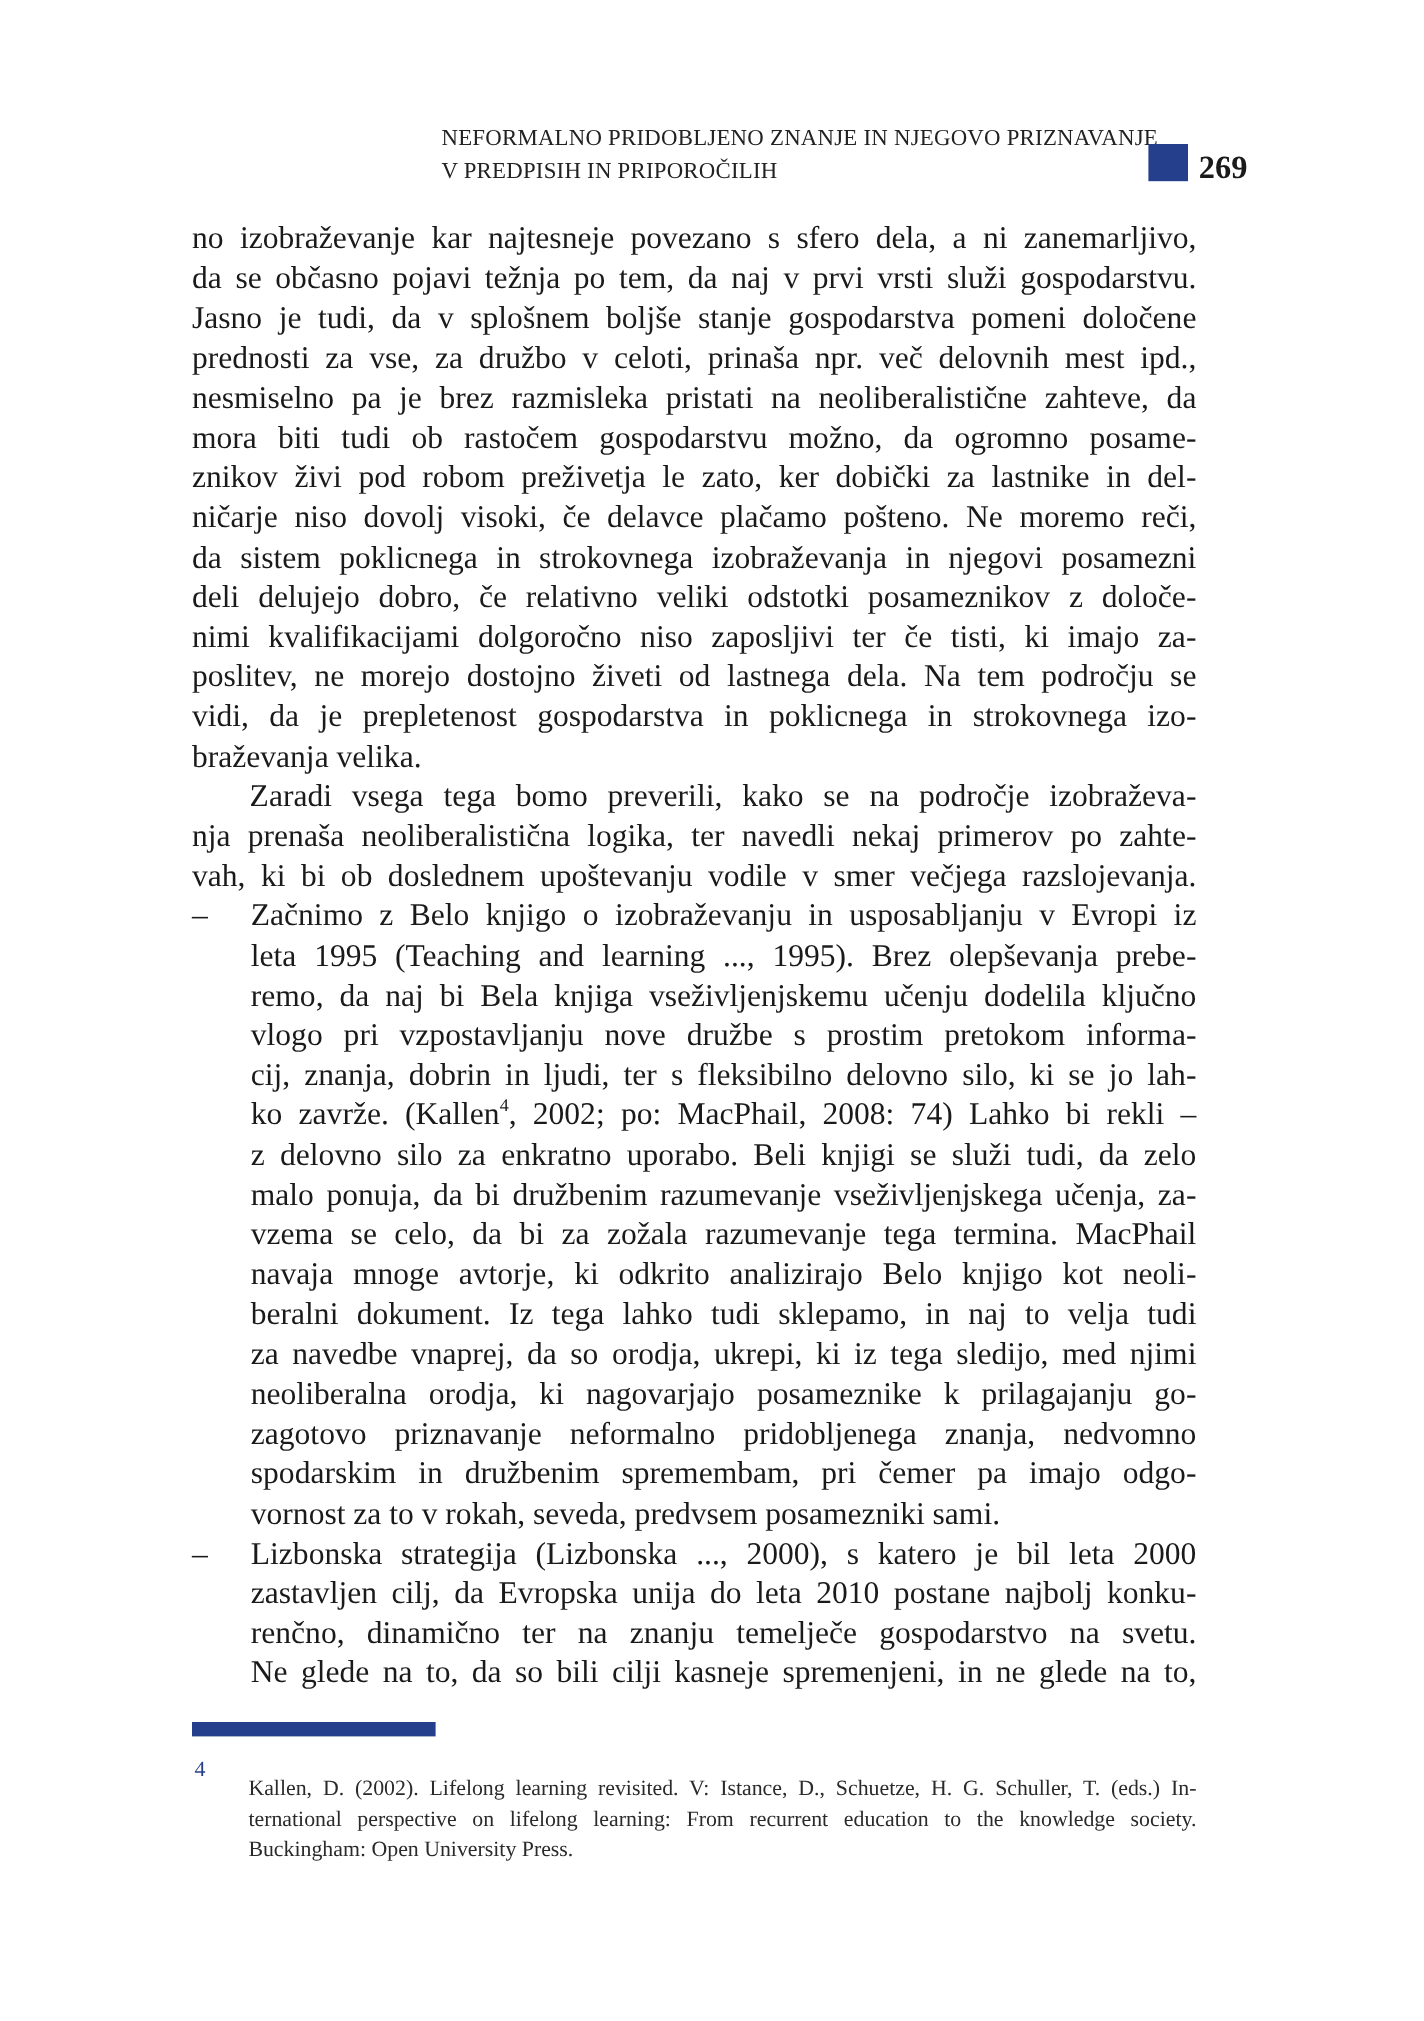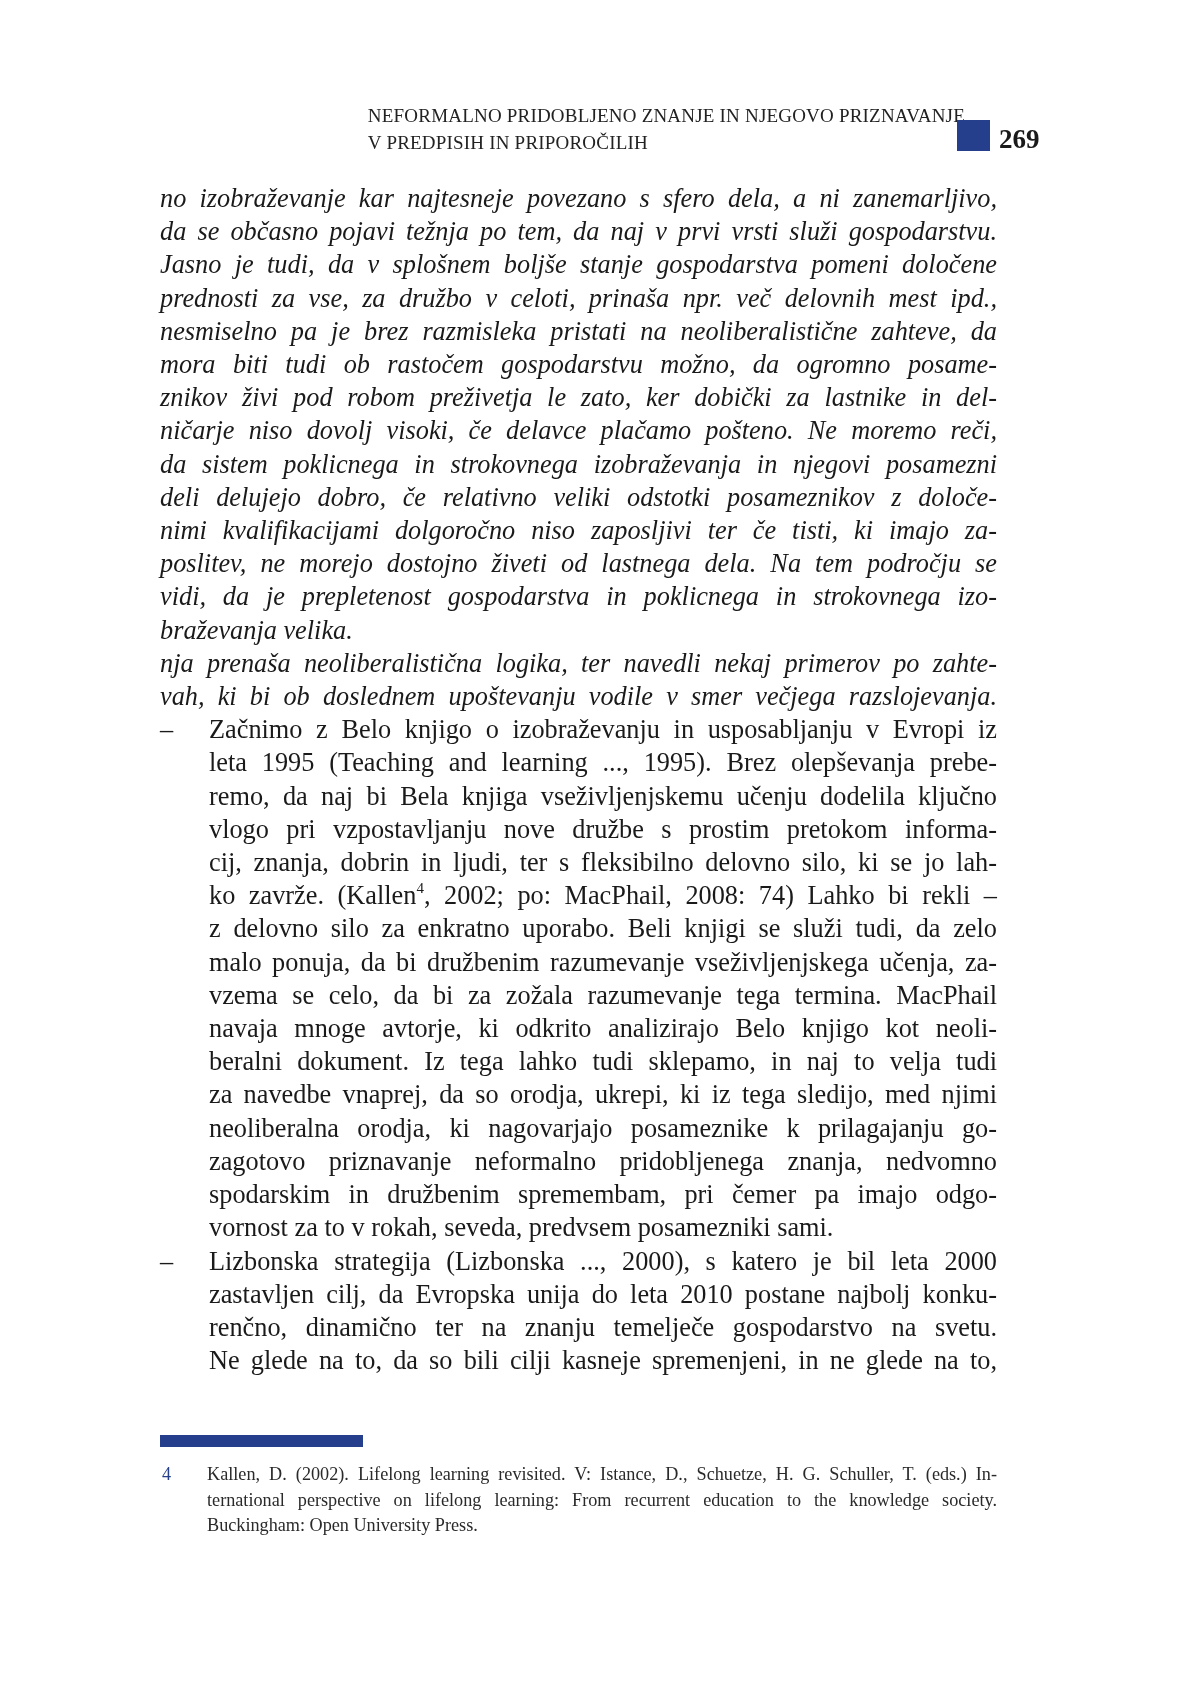--- a/index.html
+++ b/index.html
@@ -18,36 +18,36 @@
       background: #263f8d;
     }
     .page-number {
       position: absolute; left: 999px; top: 124px;
       font-size: 27px; font-weight: bold; color: #1a1a1a; line-height: 30px;
     }
     .body-text {
       position: absolute; left: 160px; top: 182px; width: 837px;
       font-size: 26.3px; line-height: 33.2px; text-align: justify;
     }
-    .body-text p { margin: 0; font-style: italic; }
+    .body-text p { margin: 0; }
     .list-item { position: relative; padding-left: 49px; margin: 0; }
     .dash { position: absolute; left: 0; top: 0; }
     .line { display: block; text-align: justify; text-align-last: justify; white-space: nowrap; }
     .line.last { text-align-last: left; }
     sup { font-size: 15px; vertical-align: 11px; line-height: 0; }
     .foot-rule {
       position: absolute; left: 160px; top: 1435px; width: 203px; height: 12px;
       background: #263f8d;
     }
     .footnote {
       position: absolute; left: 160px; top: 1462px; width: 837px;
       font-size: 18.2px; line-height: 25.5px; color: #2a2a2a;
     }
     .fn-num { position: absolute; left: 2px; top: 0; color: #263f8d; }
-    .fn-text { padding-left: 47px; text-align: justify; }
+    .fn-text { padding-left: 47px; text-align: justify; margin-top: 16px; }
   </style>
 </head>
 <body>
 
 <div class="running-head">
   <div>NEFORMALNO PRIDOBLJENO ZNANJE IN NJEGOVO PRIZNAVANJE</div>
   <div>V PREDPISIH IN PRIPOROČILIH</div>
 </div>
 <div class="head-square"></div>
 <div class="page-number">269</div>
@@ -63,20 +63,21 @@
     <span class="line">znikov živi pod robom preživetja le zato, ker dobički za lastnike in del-</span>
     <span class="line">ničarje niso dovolj visoki, če delavce plačamo pošteno. Ne moremo reči,</span>
     <span class="line">da sistem poklicnega in strokovnega izobraževanja in njegovi posamezni</span>
     <span class="line">deli delujejo dobro, če relativno veliki odstotki posameznikov z določe-</span>
     <span class="line">nimi kvalifikacijami dolgoročno niso zaposljivi ter če tisti, ki imajo za-</span>
     <span class="line">poslitev, ne morejo dostojno živeti od lastnega dela. Na tem področju se</span>
     <span class="line">vidi, da je prepletenost gospodarstva in poklicnega in strokovnega izo-</span>
     <span class="line last">braževanja velika.</span>
   </p>
   <p>
+    <span class="line" style="padding-left:48px;">Zaradi vsega tega bomo preverili, kako se na področje izobraževa-</span>
     <span class="line">nja prenaša neoliberalistična logika, ter navedli nekaj primerov po zahte-</span>
     <span class="line">vah, ki bi ob doslednem upoštevanju vodile v smer večjega razslojevanja.</span>
   </p>
   <div class="list-item">
     <span class="dash">–</span>
     <span class="line">Začnimo z Belo knjigo o izobraževanju in usposabljanju v Evropi iz</span>
     <span class="line">leta 1995 (Teaching and learning ..., 1995). Brez olepševanja prebe-</span>
     <span class="line">remo, da naj bi Bela knjiga vseživljenjskemu učenju dodelila ključno</span>
     <span class="line">vlogo pri vzpostavljanju nove družbe s prostim pretokom informa-</span>
     <span class="line">cij, znanja, dobrin in ljudi, ter s fleksibilno delovno silo, ki se jo lah-</span>

